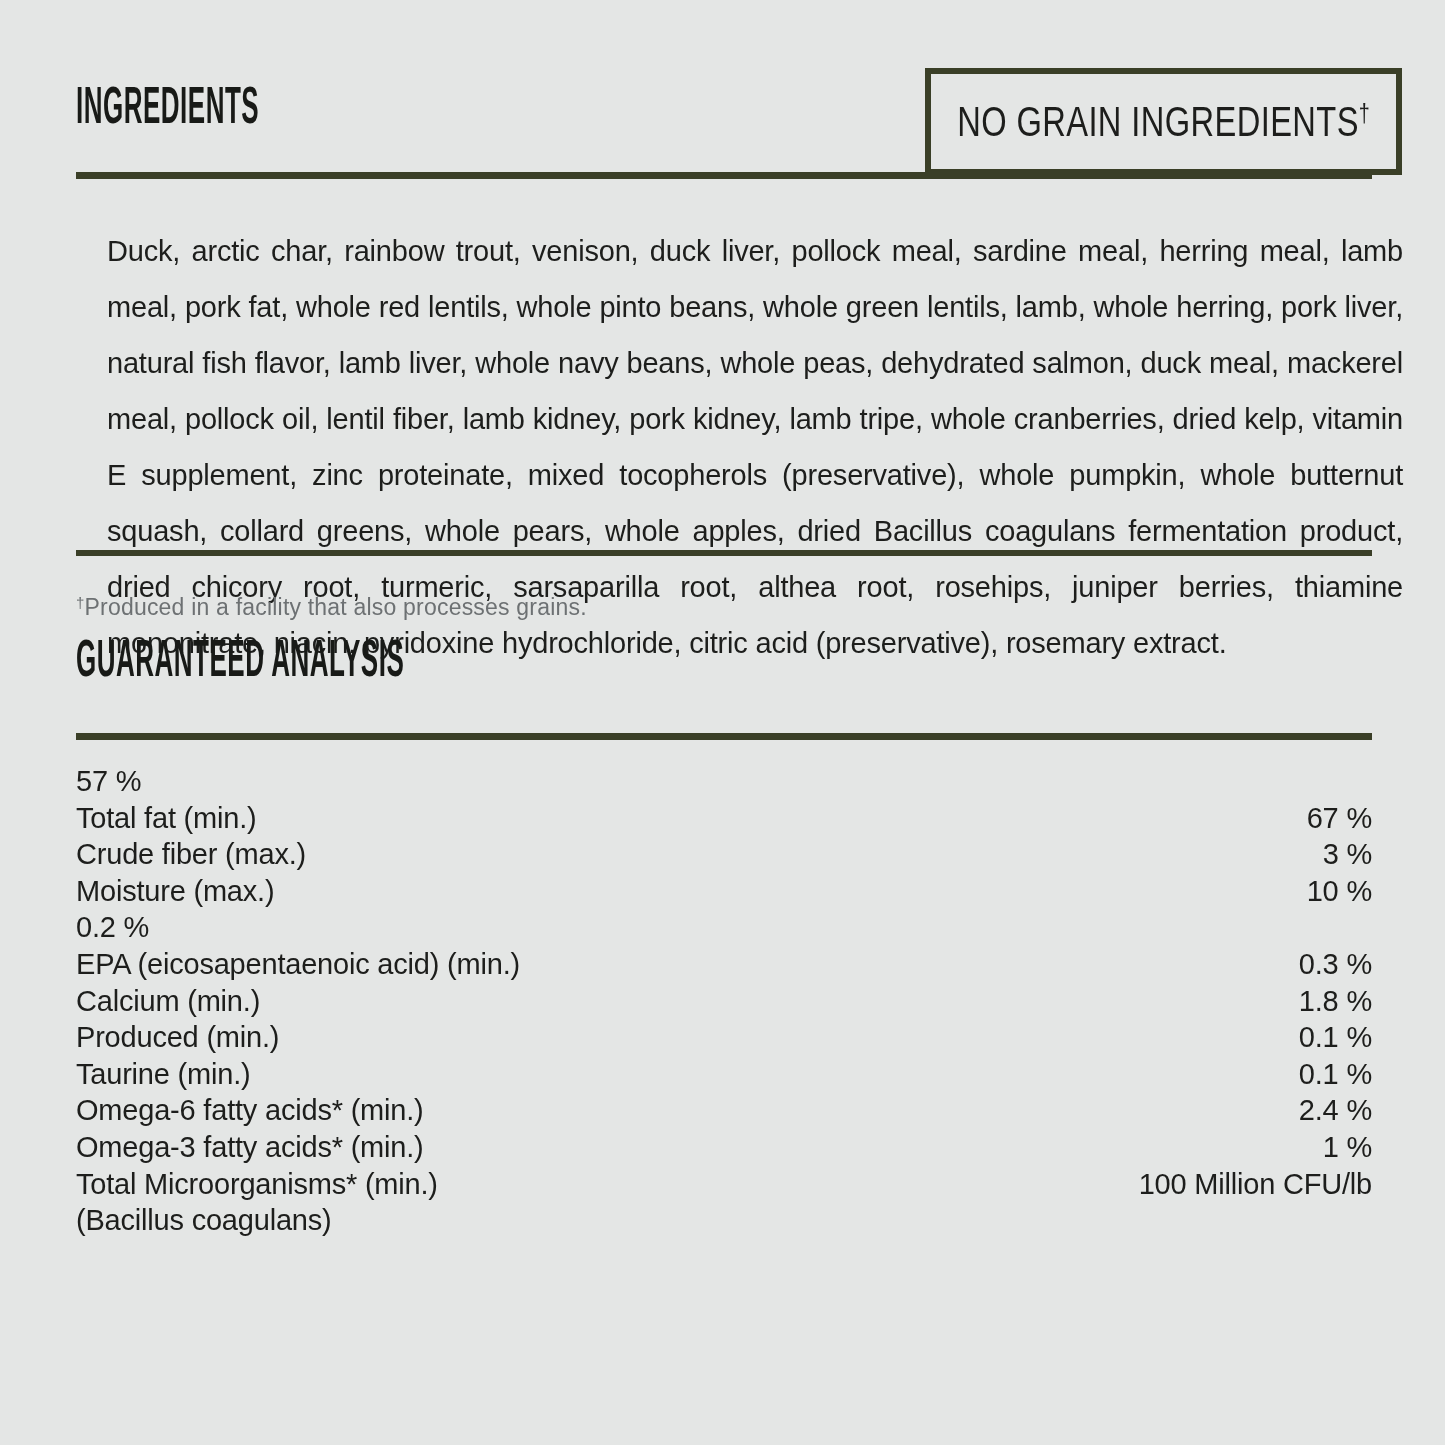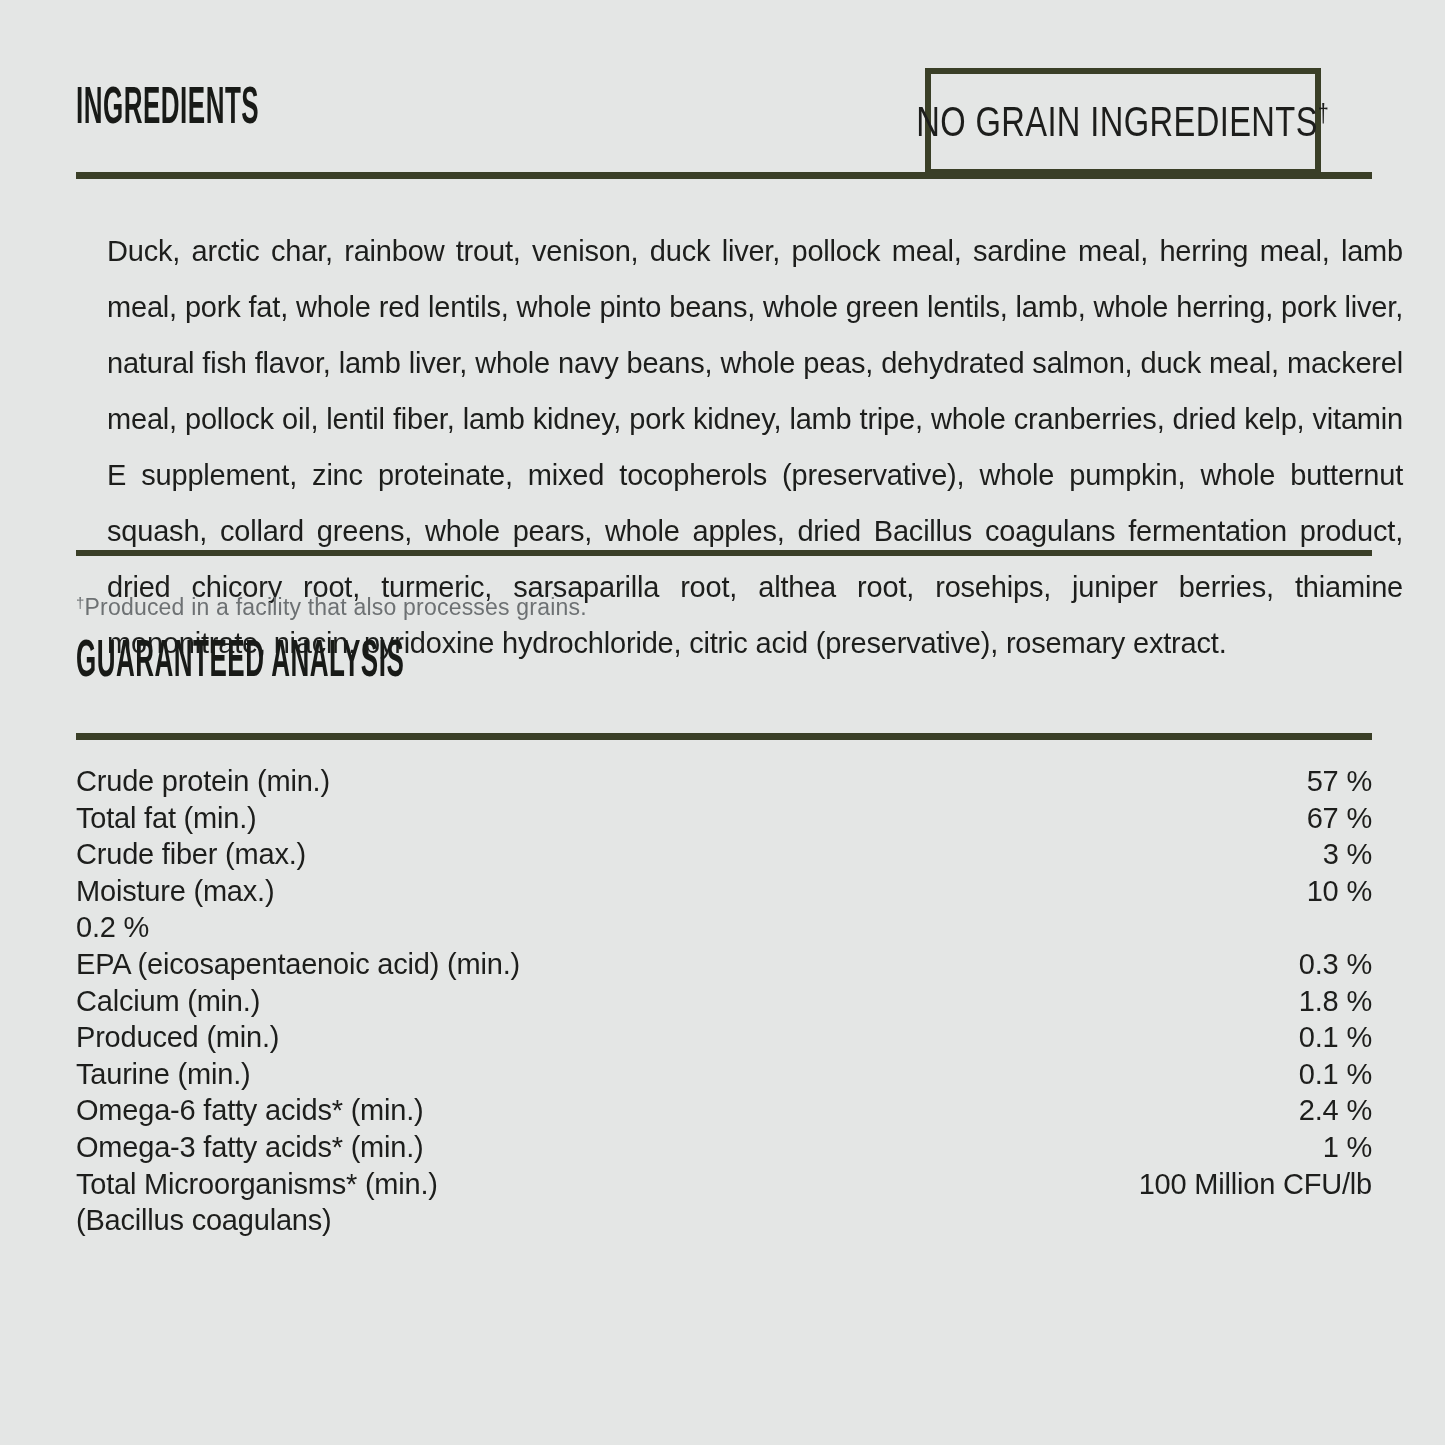--- a/index.html
+++ b/index.html
@@ -41,21 +41,21 @@
   }
   .rule-1 { top: 172px; height: 7px; }
   .rule-2 { top: 550px; height: 6px; }
   .rule-3 { top: 733px; height: 7px; }
 
   
   .badge-box {
     position: absolute;
     left: 925px;
     top: 68px;
-    width: 396px;
+    width: 477px;
     height: 107px;
     box-sizing: border-box;
     border: 6px solid #3a3f27;
     display: flex;
     align-items: center;
     justify-content: center;
   }
   .badge-box .badge-text {
     font-size: 43px;
     font-weight: normal;
@@ -141,21 +141,20 @@
   <div class="footnote"><sup>†</sup><span>Produced in a facility that also processes grains.</span></div>
 
   <div class="display-heading" style="top:632px;">
     <span class="squeeze">GUARANTEED ANALYSIS</span>
   </div>
 
   <div class="rule rule-3"></div>
 
   <div class="analysis-table">
     <div class="analysis-row">
-      <span class="label">Crude protein (min.)</span>
       <span class="value">57 %</span>
     </div>
     <div class="analysis-row">
       <span class="label">Total fat (min.)</span>
       <span class="value">67 %</span>
     </div>
     <div class="analysis-row">
       <span class="label">Crude fiber (max.)</span>
       <span class="value">3 %</span>
     </div>

